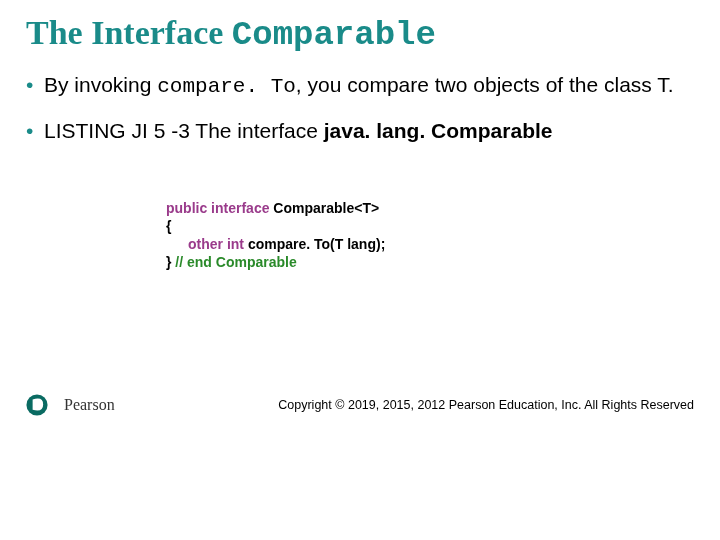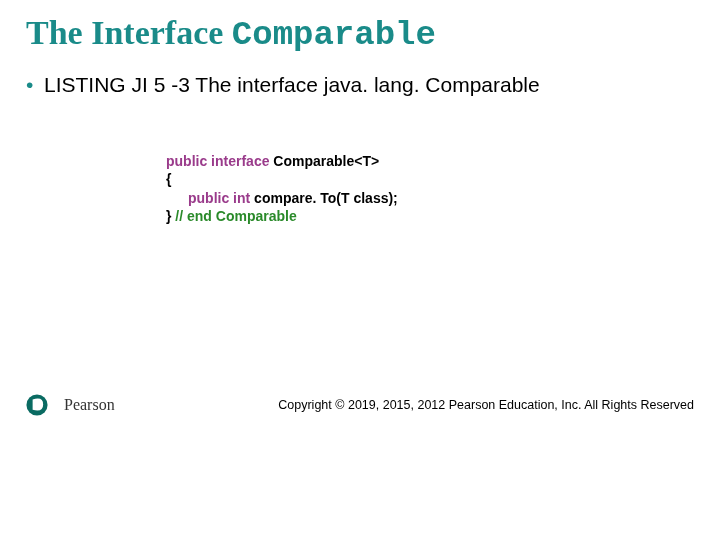--- a/index.html
+++ b/index.html
@@ -4,21 +4,21 @@
 <style>
   * { margin: 0; padding: 0; box-sizing: border-box; }
   html, body { width: 720px; height: 540px; font-family: Arial, Helvetica, sans-serif; background: #fff; color: #000; }
   .slide { position: relative; width: 720px; height: 436px; padding: 14px 26px 0 26px; }
   .title { font-family: "Times New Roman", Times, serif; font-weight: bold; font-size: 34px; color: #1a8b89; margin-bottom: 18px; }
   .title .mono { font-family: "Courier New", Courier, monospace; letter-spacing: 0; }
   ul { list-style: none; }
   li { font-size: 21px; line-height: 1.25; color: #000; margin-bottom: 18px; padding-left: 18px; position: relative; }
   li::before { content: "•"; position: absolute; left: 0; top: 0; color: #1a8b89; font-size: 21px; line-height: 1.25; }
   .mono-inline { font-family: "Courier New", Courier, monospace; }
-  .bold { font-weight: normal; }
+  .bold { font-weight: bold; }
   .code-block { margin-left: 140px; margin-top: 54px; font-size: 14px; line-height: 1.3; font-family: Arial, Helvetica, sans-serif; }
   .code-block .kw { color: #9a3b8b; font-weight: bold; }
   .code-block .nm { color: #000; font-weight: bold; }
   .code-block .gen { color: #000; font-weight: bold; }
   .code-block .cmt { color: #2a8a2a; font-weight: bold; margin-top: 24px; }
   .code-block .indent { display: inline-block; width: 22px; }
   .footer { position: absolute; bottom: 20px; left: 26px; right: 26px; display: flex; align-items: center; justify-content: space-between; }
   .brand { display: flex; align-items: center; gap: 16px; }
   .brand-text { font-family: "Times New Roman", Times, serif; font-size: 16px; color: #333; }
   .copyright { font-size: 12.5px; color: #000; margin-left: 20px; }
@@ -28,31 +28,34 @@
 <body>
 
 <div class="slide">
 
   <h1 class="title">
     <span>The Interface </span><span class="mono">Comparable</span>
   </h1>
 
   <ul>
     <li>
+      <span>By invoking </span><span class="mono-inline">compare. To</span><span>, you compare two objects of the class T.</span>
+    </li>
+    <li>
       <span>LISTING JI 5 -3 The interface </span><span class="bold">java. lang. Comparable</span>
     </li>
   </ul>
 
   <div class="code-block">
     <div>
       <span class="kw">public interface </span><span class="nm">Comparable</span><span class="gen">&lt;T&gt;</span>
     </div>
     <div class="nm">{</div>
     <div>
-      <span class="indent"></span><span class="kw">public int </span><span class="nm">compare. To(T class);</span>
+      <span class="indent"></span><span class="kw">other int </span><span class="nm">compare. To(T lang);</span>
     </div>
     <div>
       <span class="nm">} </span><span class="cmt">// end Comparable</span>
     </div>
   </div>
 
   <div class="footer">
     <div class="brand">
       <svg class="pearson-logo" viewBox="0 0 100 100">
         <circle cx="50" cy="50" r="48" fill="#0a6b62"></circle>

